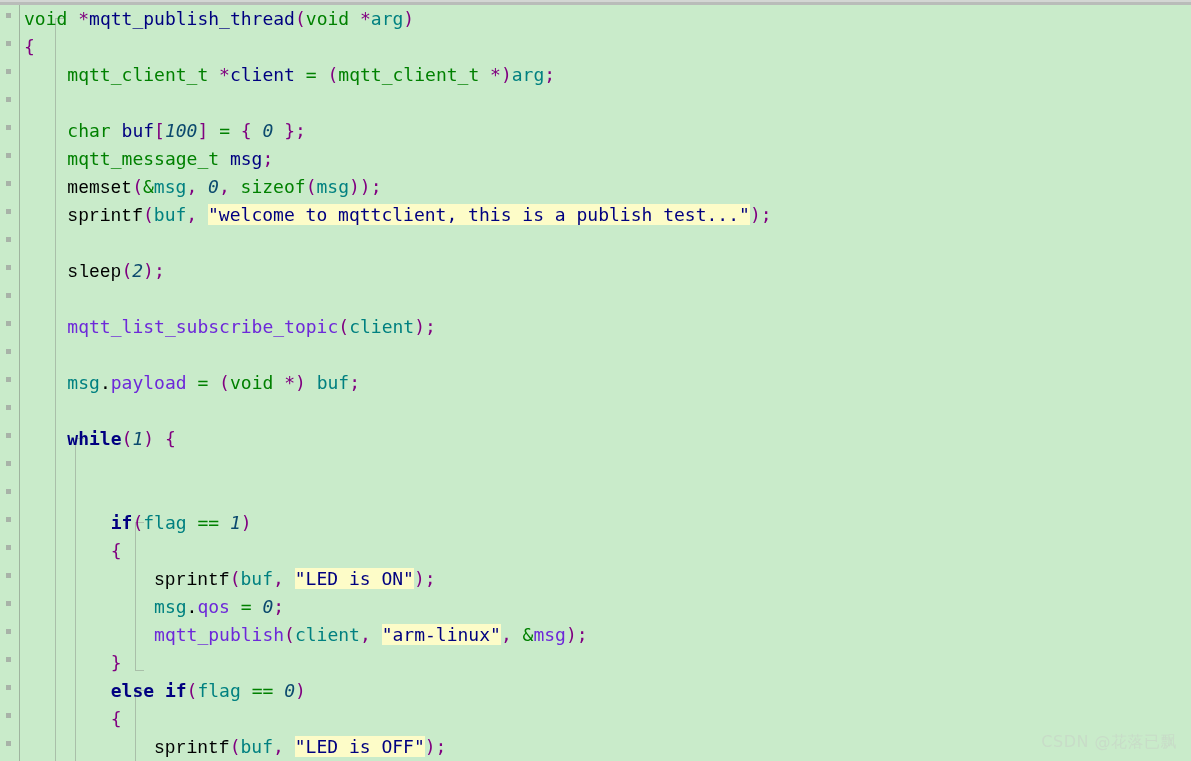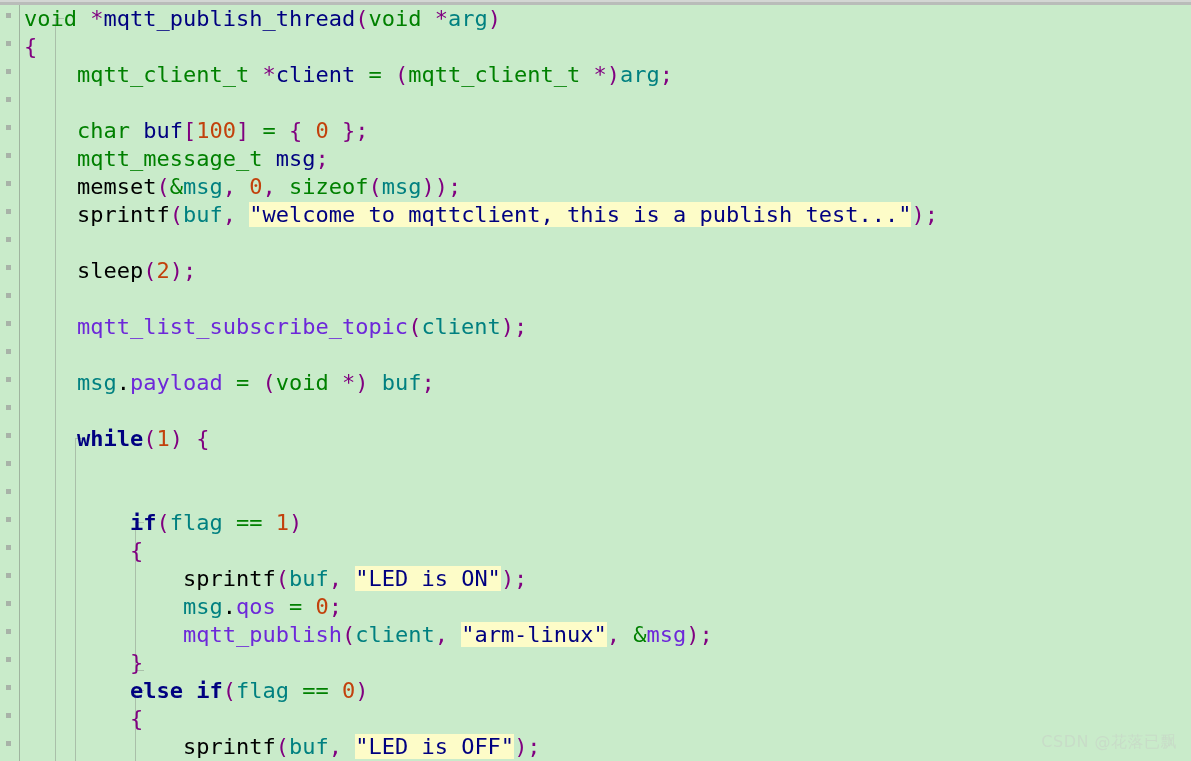--- a/index.html
+++ b/index.html
@@ -64,35 +64,35 @@
     height: 1px;
     background: #a9bfa9;
   }
   
   .code {
     position: absolute;
     top: 5px;
     left: 24px;
     margin: 0;
     font-family: "DejaVu Sans Mono", "Liberation Mono", monospace;
-    font-size: 22px;
+    font-size: 18px;
     line-height: 28px;
     white-space: pre;
     letter-spacing: 0px;
   }
   .ln { display: block; height: 28px; }
 
   
   .kw      { color: #000080; font-weight: bold; }   
   .type    { color: #008000; }                      
   .fn      { color: #6d28d9; }                      
-  .stdfn   { color: #000000; }                      
+  .stdfn   { color: #000000; font-family: Liberation Mono, monospace; }                      
   .var     { color: #008080; }                      
   .decl    { color: #000080; }                      
-  .num     { color: #c2410c; }                      
+  .num     { color: #0c4a6e; font-style: italic; }                      
   .punc    { color: #800080; }                      
   .op      { color: #008000; }                      
   .plain   { color: #000000; }
   .str     { color: #000080; background: #fdfcc8; }
 
   .watermark {
     position: absolute;
     right: 14px;
     bottom: 8px;
     font-family: "DejaVu Sans", "Liberation Sans", sans-serif;

